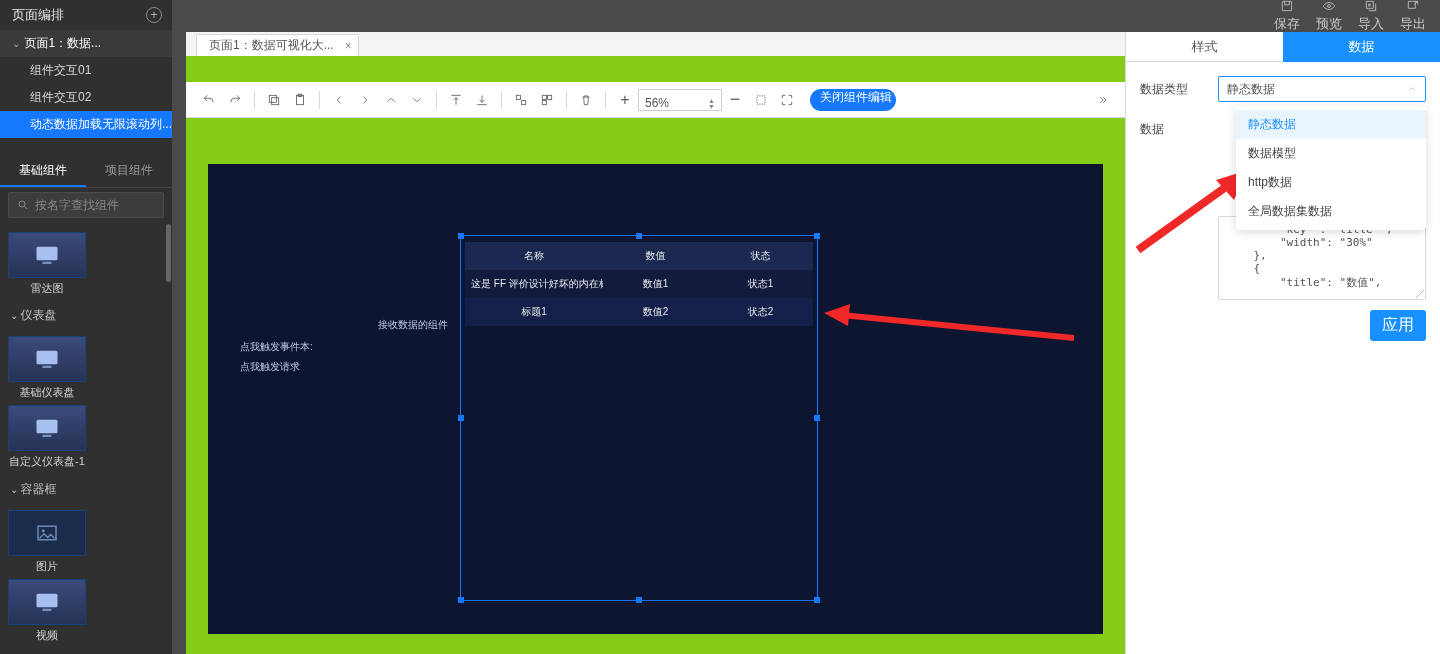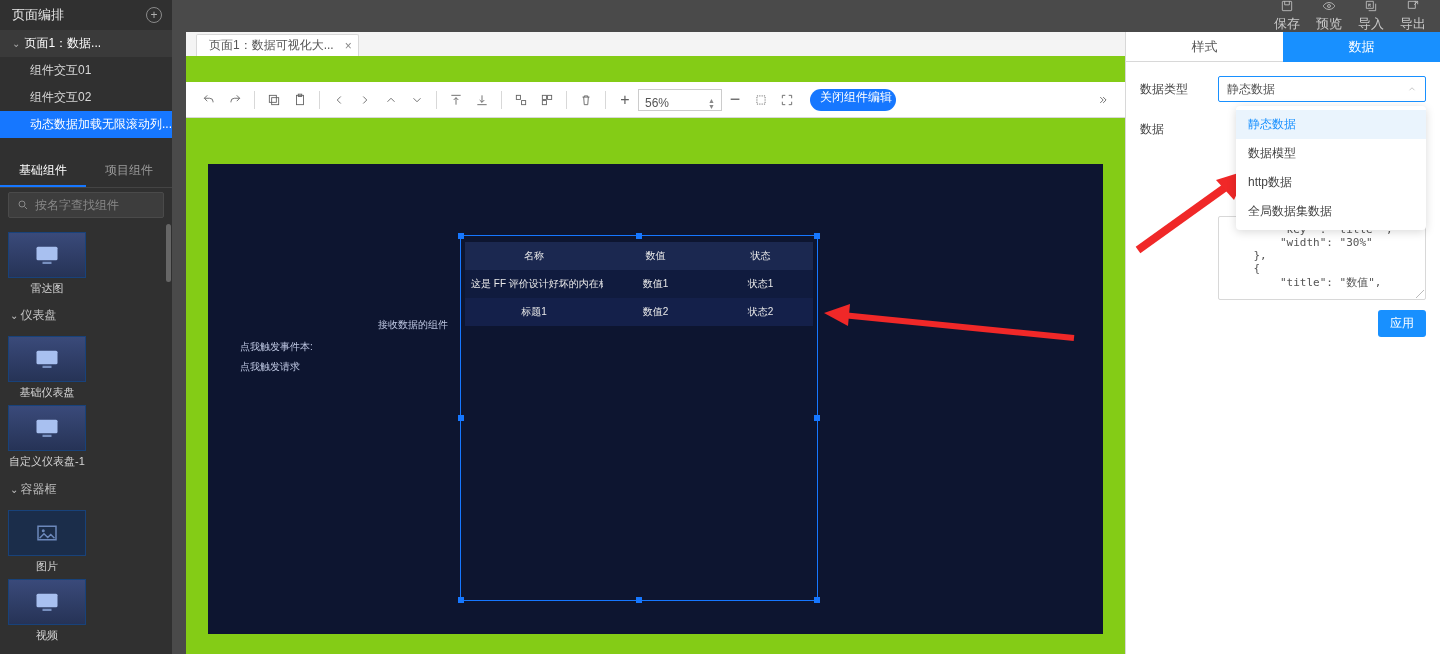--- a/index.html
+++ b/index.html
@@ -355,21 +355,21 @@
 }
 
 .apply-btn {
   float: right;
   margin-top: 10px;
   background: #1890ff;
   color: #fff;
   border: none;
   padding: 5px 12px;
   border-radius: 3px;
-  font-size: 12px;
+  font-size: 16px;
   cursor: pointer;
 }
 
 
 .dropdown {
   position: absolute;
   right: 14px;
   top: 74px;
   width: 190px;
   background: #fff;

